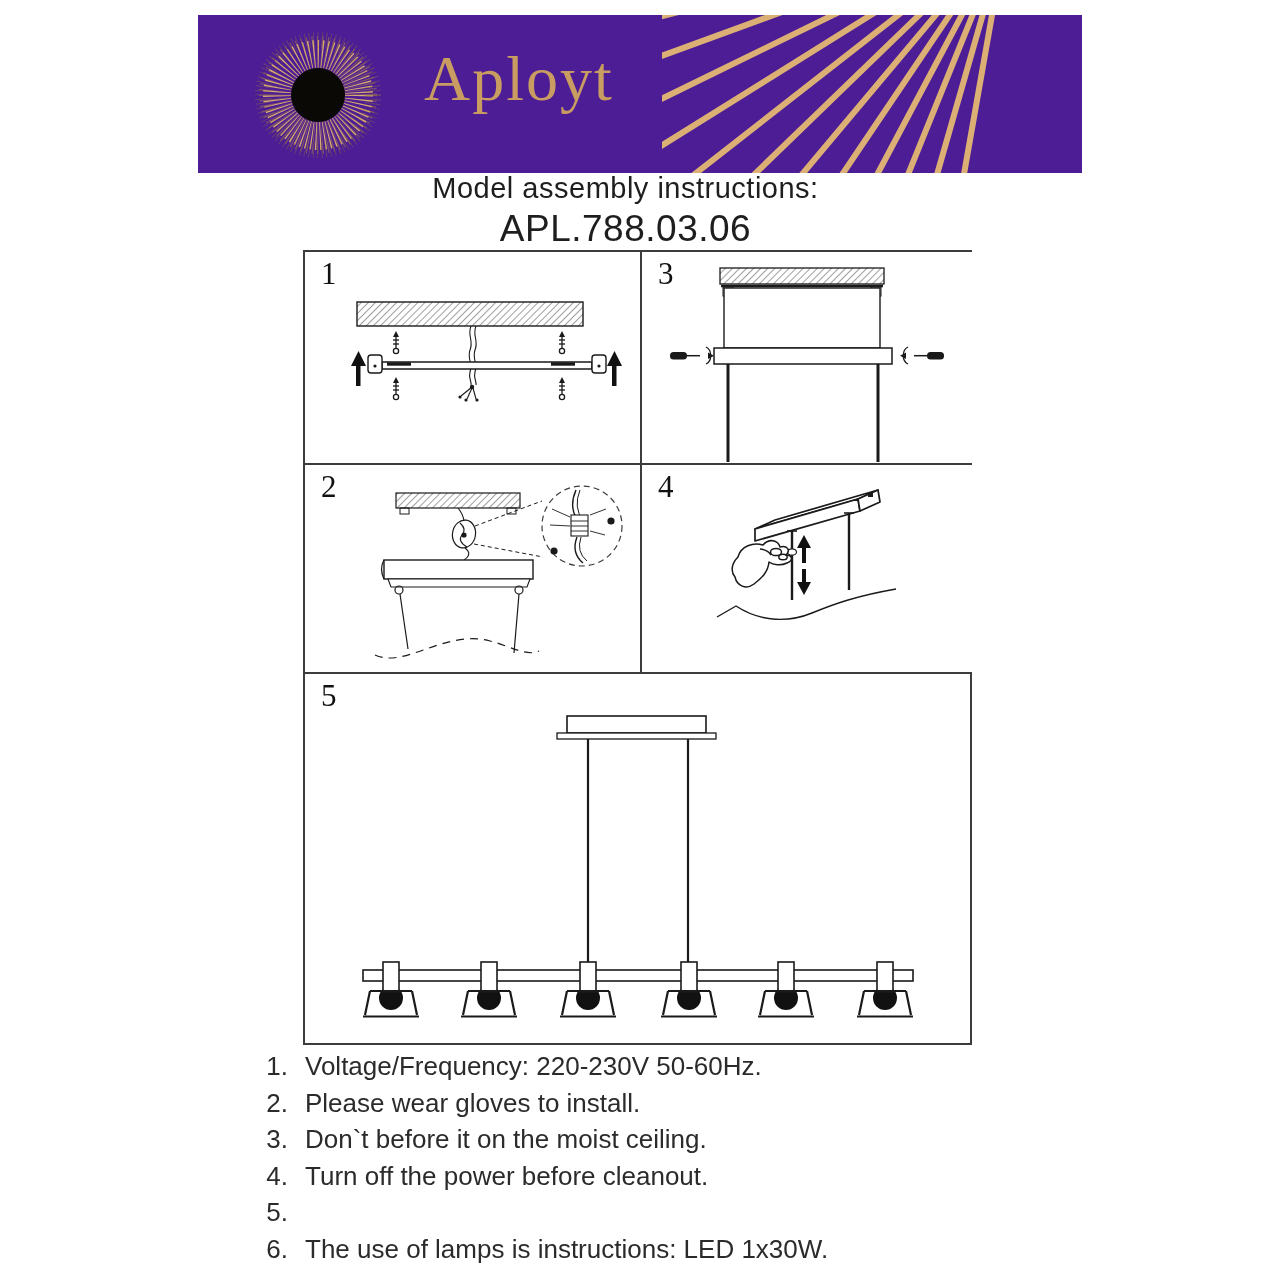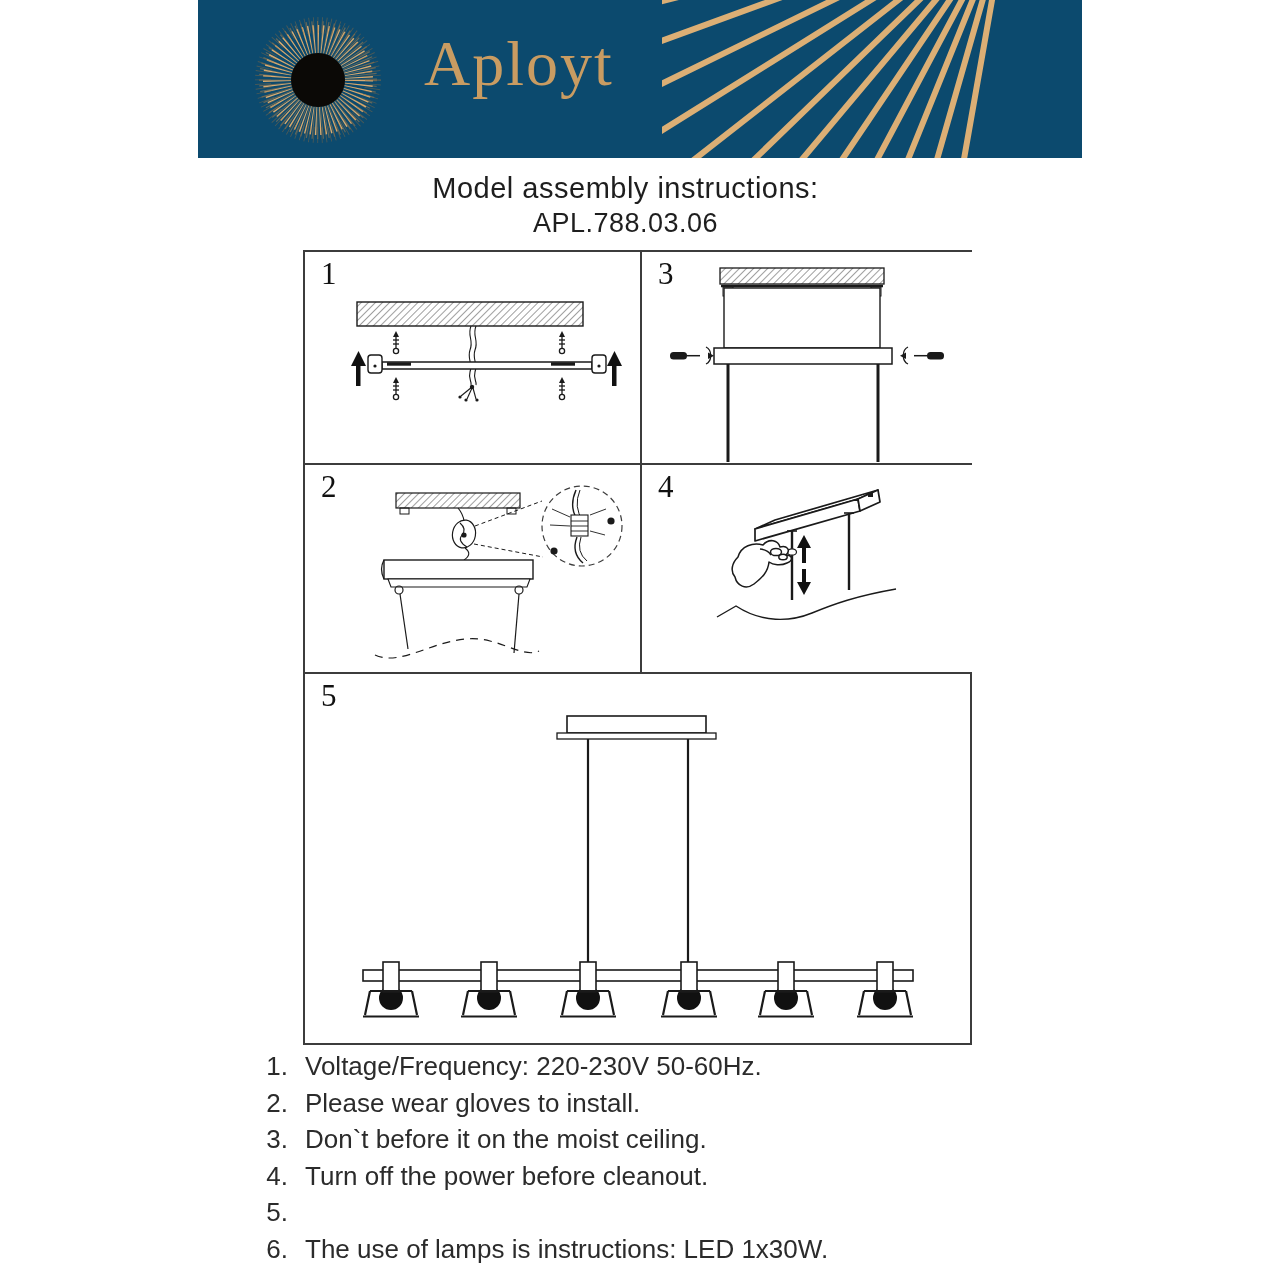--- a/index.html
+++ b/index.html
@@ -1,28 +1,28 @@
 <!DOCTYPE html>
 <html><head>
 <meta charset="utf-8">
 <style>
   html,body{margin:0;padding:0;background:#ffffff;}
   body{width:1280px;height:1280px;position:relative;font-family:"Liberation Sans",sans-serif;color:#222;overflow:hidden;}
   .abs{position:absolute;box-sizing:border-box;}
 
   
-  #banner{left:198px;top:0;width:884px;height:158px;background:#0c4a6e;overflow:hidden;}
+  #banner{left:198px;top:15px;width:884px;height:158px;background:#4c1d95;overflow:hidden;}
   #brand{left:226px;top:32px;font-family:"Liberation Serif",serif;font-size:64px;font-weight:400;letter-spacing:2px;color:#c99c62;line-height:1;}
   #sunburst{left:0;top:0;}
   #rays{right:0;top:0;}
 
   
   #titleblock{left:0;top:172px;width:1251px;text-align:center;color:#1e1e1e;}
   #title-line1{font-size:29px;letter-spacing:.5px;}
-  #title-line2{font-size:27px;letter-spacing:.5px;margin-top:3px;}
+  #title-line2{font-size:37px;letter-spacing:.5px;margin-top:3px;}
 
   
   #grid{left:303px;top:250px;width:669px;height:795px;border:2px solid #3c3c3c;background:#fff;}
   .panel{position:absolute;box-sizing:border-box;background:#fff;}
   #panel1{left:0;top:0;width:337px;height:213px;border-right:2px solid #3c3c3c;border-bottom:2px solid #3c3c3c;}
   #panel3{left:337px;top:0;width:330px;height:213px;border-bottom:2px solid #3c3c3c;}
   #panel2{left:0;top:213px;width:337px;height:209px;border-right:2px solid #3c3c3c;border-bottom:2px solid #3c3c3c;}
   #panel4{left:337px;top:213px;width:330px;height:209px;border-bottom:2px solid #3c3c3c;}
   #panel5{left:0;top:422px;width:665px;height:369px;}
   .pnum{position:absolute;left:16px;top:6px;font-family:"Liberation Serif",serif;font-size:31px;color:#111;line-height:1;}

